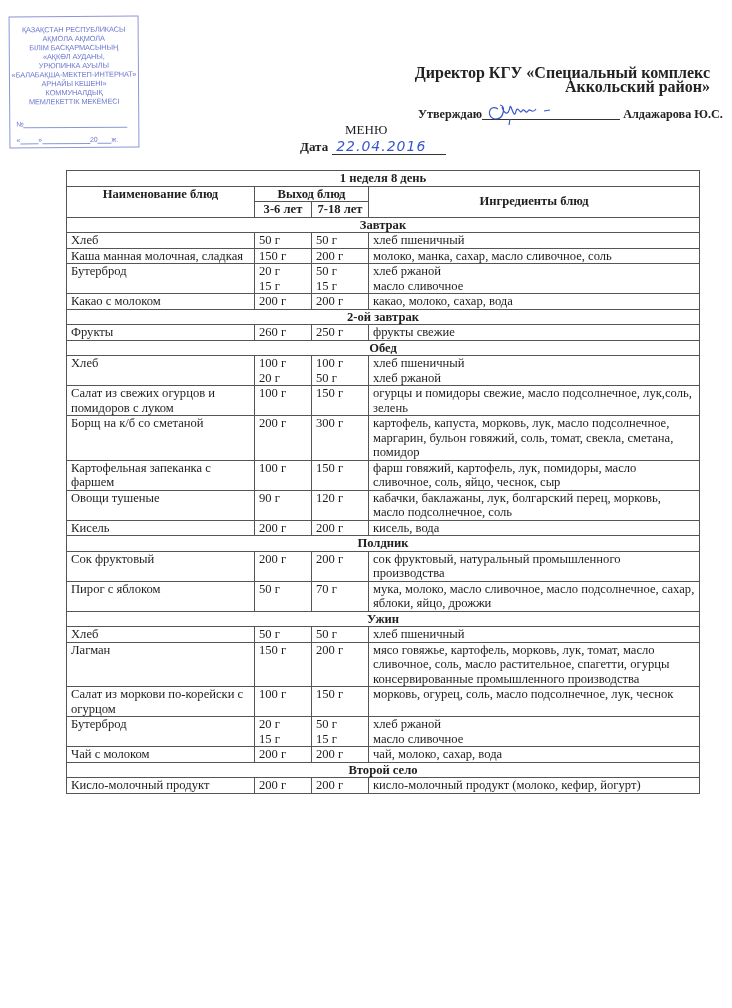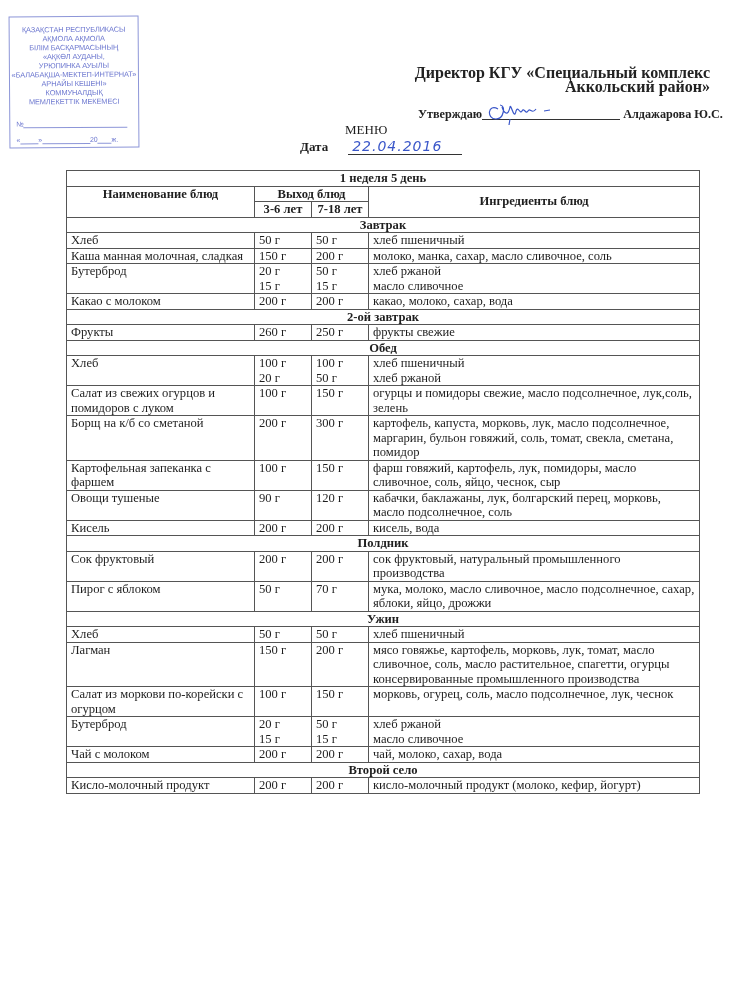--- a/index.html
+++ b/index.html
@@ -35,21 +35,21 @@
   .signature {
     position: absolute; left: 2px; top: -8px; width: 90px; height: 26px;
   }
   .menu-title {
     position: absolute; left: 345px; top: 122px; font-weight: normal; font-size: 13px;
   }
   .date-line {
     position: absolute; left: 300px; top: 138px; font-weight: bold; font-size: 13px; white-space: nowrap;
   }
   .date-line .hand {
-    display: inline-block; width: 110px; border-bottom: 1px solid #333; margin-left: 20px;
+    display: inline-block; width: 110px; border-bottom: 1px solid #333; margin-left: 4px;
     font-family: "DejaVu Sans", sans-serif; font-style: italic; font-weight: normal;
     color: #3b57c9; font-size: 14px; letter-spacing: 1px; text-align: left; padding-left: 4px;
   }
 
   table.menu {
     position: absolute; left: 66px; top: 170px; width: 634px;
     border-collapse: collapse; font-size: 12.6px; line-height: 14.5px;
   }
   table.menu td, table.menu th {
     border: 1px solid #555; padding: 0 4px; vertical-align: top; text-align: left; font-weight: normal;
@@ -103,21 +103,21 @@
 
 <table class="menu">
   <colgroup>
     <col class="col-name">
       <col class="col-a">
       <col class="col-b">
       <col>
   </colgroup>
   <thead>
     <tr class="week">
-      <td colspan="4">1 неделя  5 день</td>
+      <td colspan="4">1 неделя  8 день</td>
     </tr>
     <tr>
       <th rowspan="2" style="vertical-align:top">Наименование блюд</th>
       <th colspan="2">Выход блюд</th>
       <th rowspan="2">Ингредиенты блюд</th>
     </tr>
     <tr>
       <th>3-6 лет</th>
       <th>7-18 лет</th>
     </tr>

